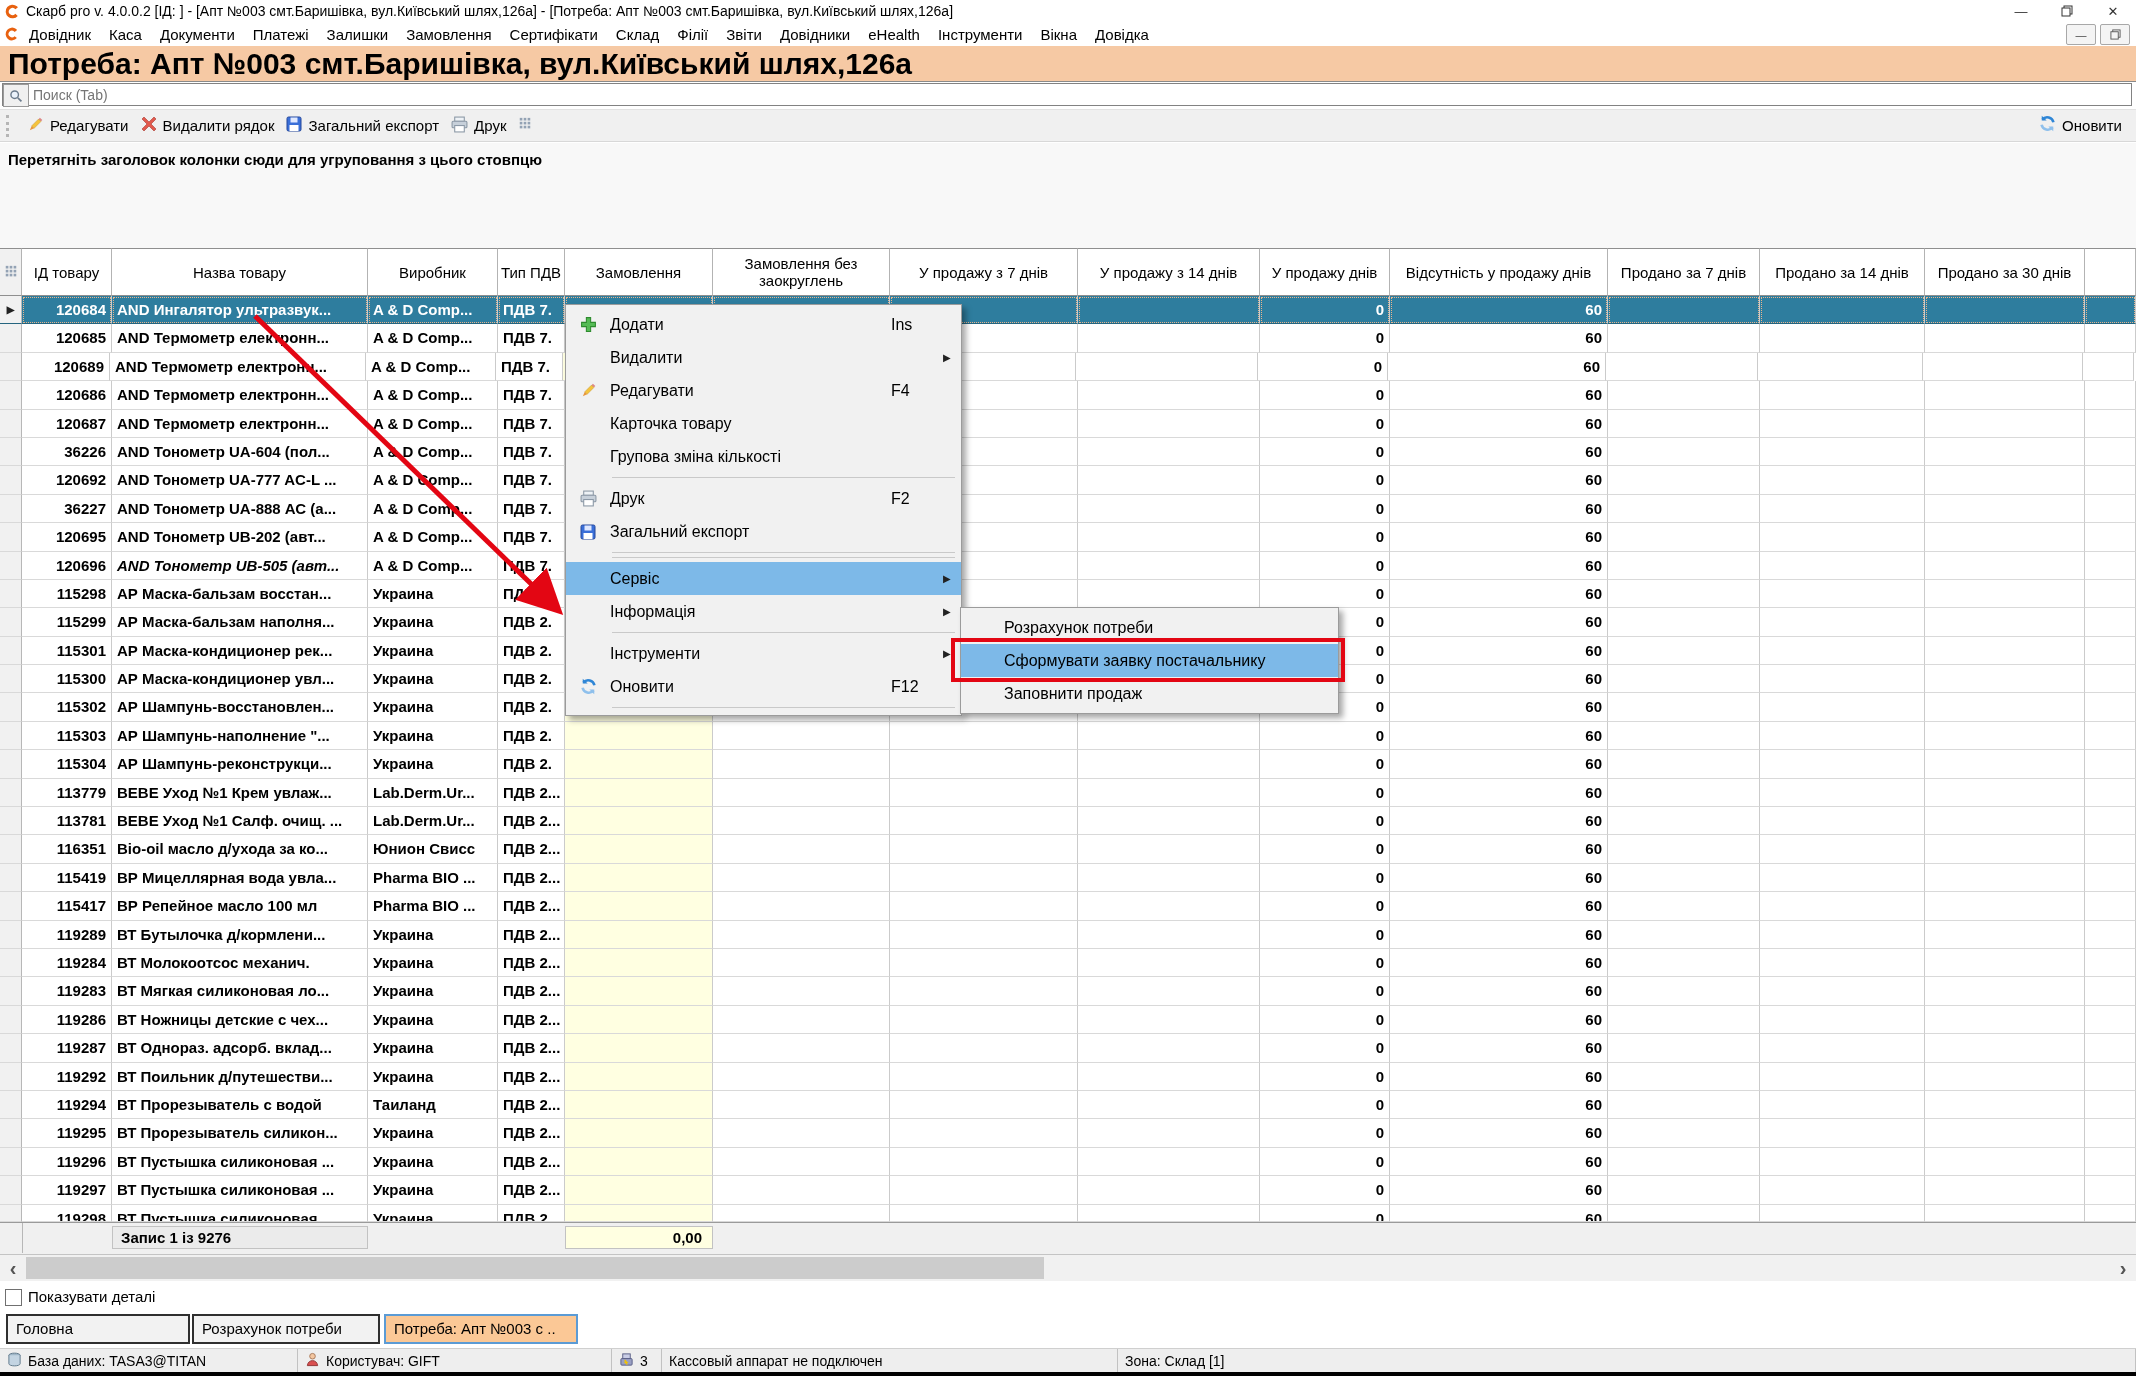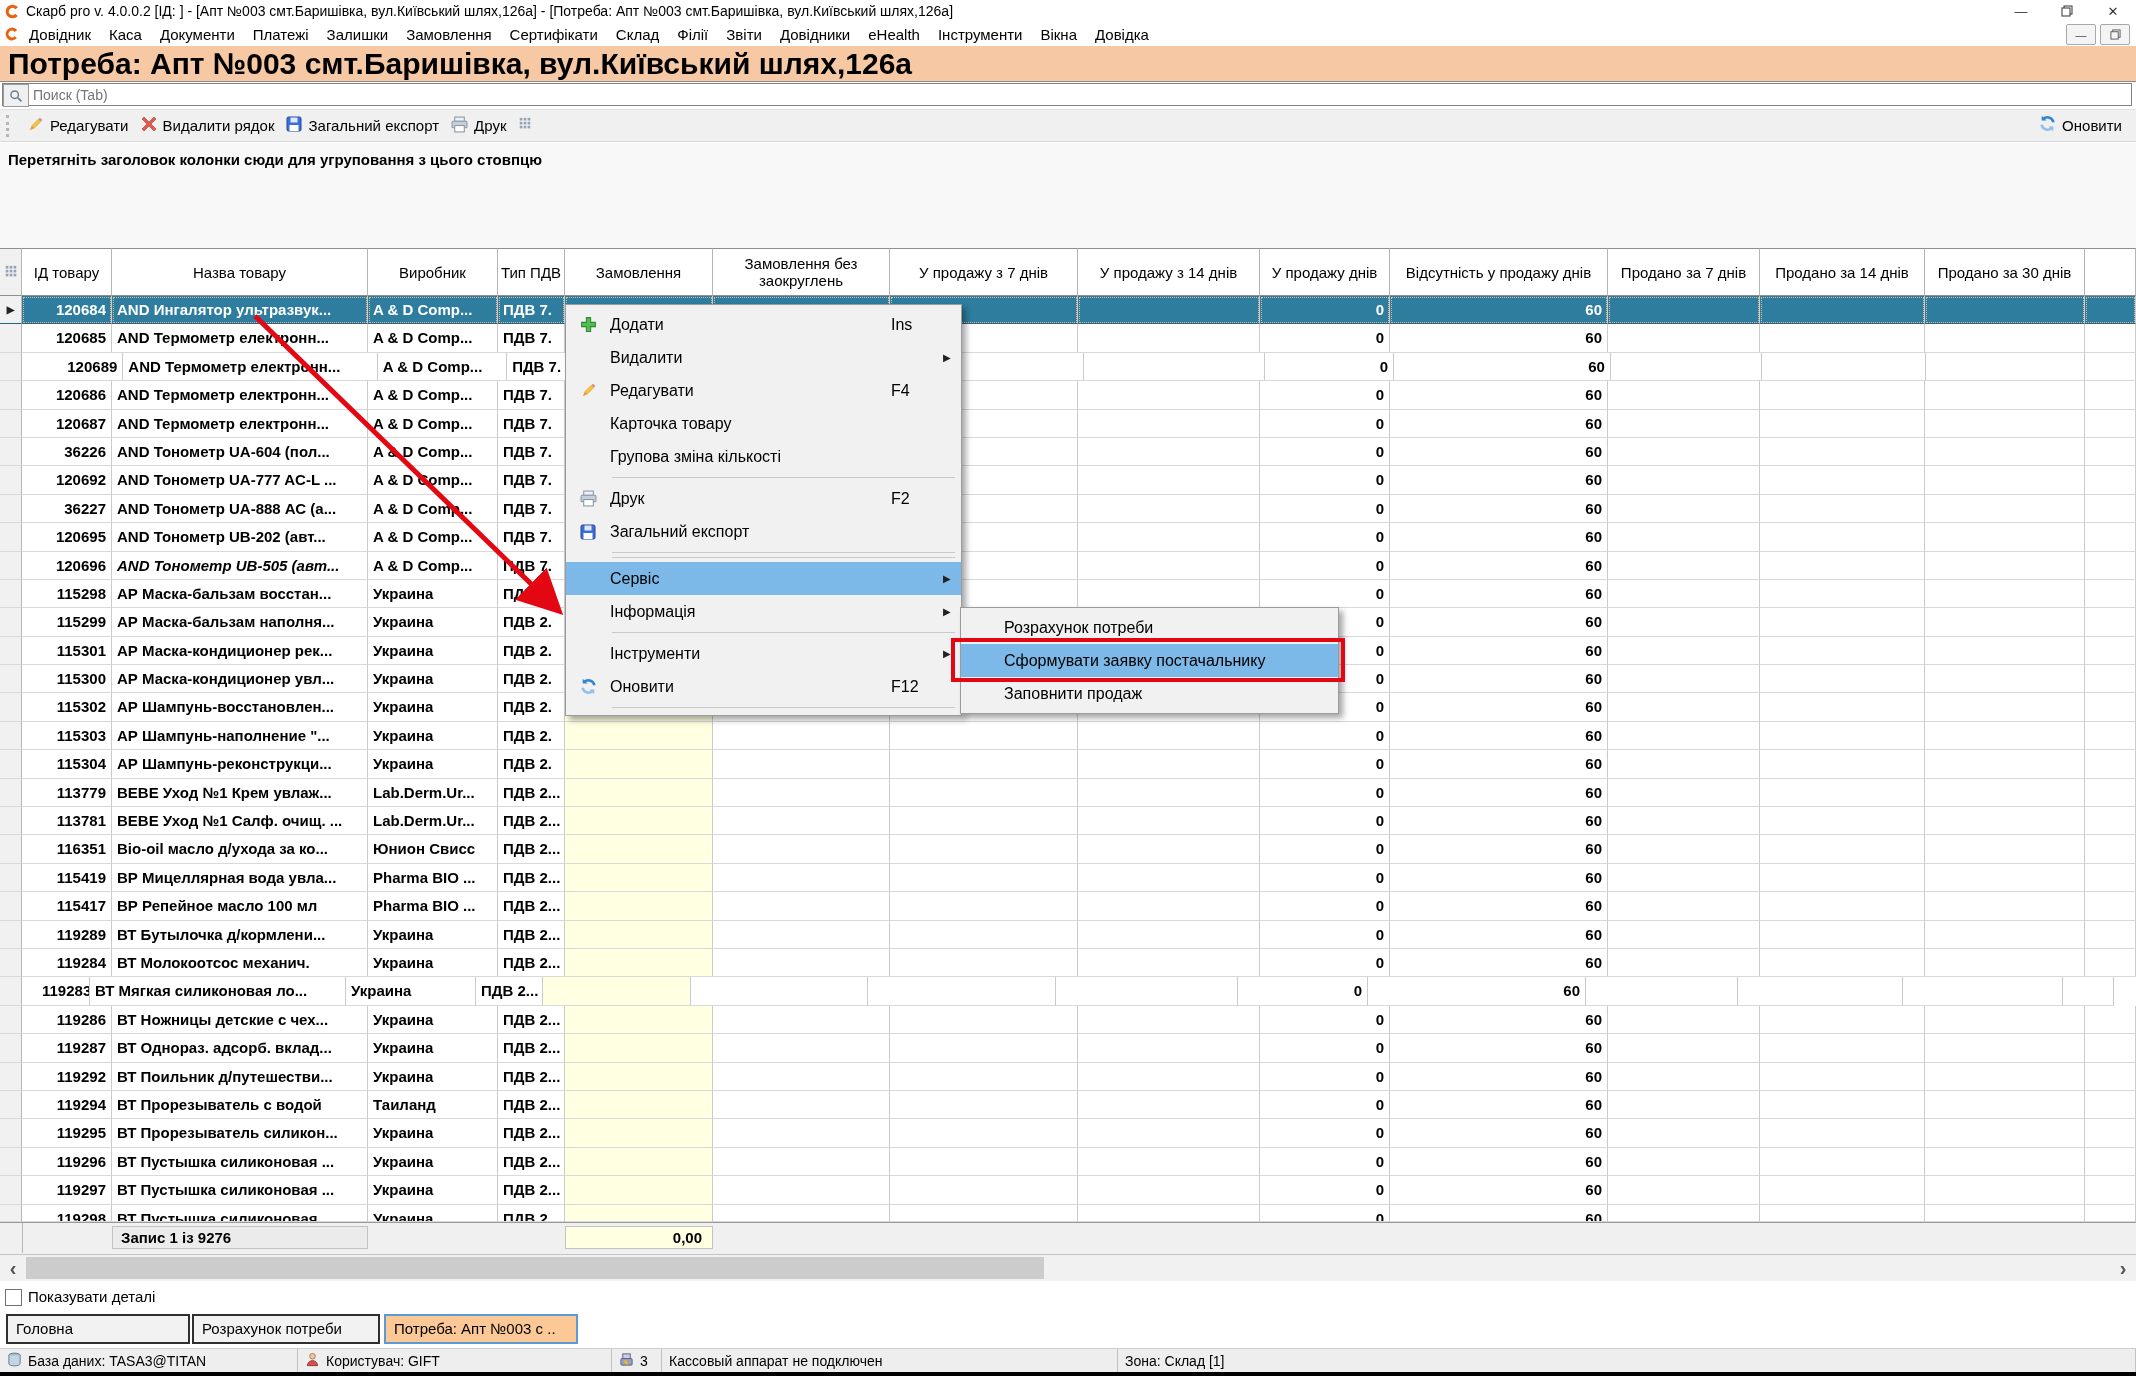--- a/index.html
+++ b/index.html
@@ -310,21 +310,21 @@
           <div class="gcell num" style="width: 182px;"></div>
           <div class="gcell num" style="width: 130px;">0</div>
           <div class="gcell num" style="width: 218px;">60</div>
           <div class="gcell num" style="width: 152px;"></div>
           <div class="gcell num" style="width: 165px;"></div>
           <div class="gcell num" style="width: 160px;"></div>
           <div class="gcell" style="width: 51px;"></div>
         </div>
         <div class="grow">
           <div class="gcell ind" style="width: 22px;"></div>
-          <div class="gcell num" style="width: 102px;">120689</div>
+          <div class="gcell num" style="width: 88px;">120689</div>
           <div class="gcell" style="width: 256px;">AND Термометр електронн...</div>
           <div class="gcell" style="width: 130px;">A &amp; D Comp...</div>
           <div class="gcell" style="width: 67px;">ПДВ 7.</div>
           <div class="gcell num yellow" style="width: 148px;"></div>
           <div class="gcell num" style="width: 177px;"></div>
           <div class="gcell num" style="width: 188px;"></div>
           <div class="gcell num" style="width: 182px;"></div>
           <div class="gcell num" style="width: 130px;">0</div>
           <div class="gcell num" style="width: 218px;">60</div>
           <div class="gcell num" style="width: 152px;"></div>
@@ -684,21 +684,21 @@
           <div class="gcell num" style="width: 182px;"></div>
           <div class="gcell num" style="width: 130px;">0</div>
           <div class="gcell num" style="width: 218px;">60</div>
           <div class="gcell num" style="width: 152px;"></div>
           <div class="gcell num" style="width: 165px;"></div>
           <div class="gcell num" style="width: 160px;"></div>
           <div class="gcell" style="width: 51px;"></div>
         </div>
         <div class="grow">
           <div class="gcell ind" style="width: 22px;"></div>
-          <div class="gcell num" style="width: 68px; padding-left: 20px;">119283</div>
+          <div class="gcell num" style="width: 90px; padding-left: 20px;">119283</div>
           <div class="gcell" style="width: 256px;">ВТ Мягкая силиконовая ло...</div>
           <div class="gcell" style="width: 130px;">Украина</div>
           <div class="gcell" style="width: 67px;">ПДВ 2...</div>
           <div class="gcell num yellow" style="width: 148px;"></div>
           <div class="gcell num" style="width: 177px;"></div>
           <div class="gcell num" style="width: 188px;"></div>
           <div class="gcell num" style="width: 182px;"></div>
           <div class="gcell num" style="width: 130px;">0</div>
           <div class="gcell num" style="width: 218px;">60</div>
           <div class="gcell num" style="width: 152px;"></div>

